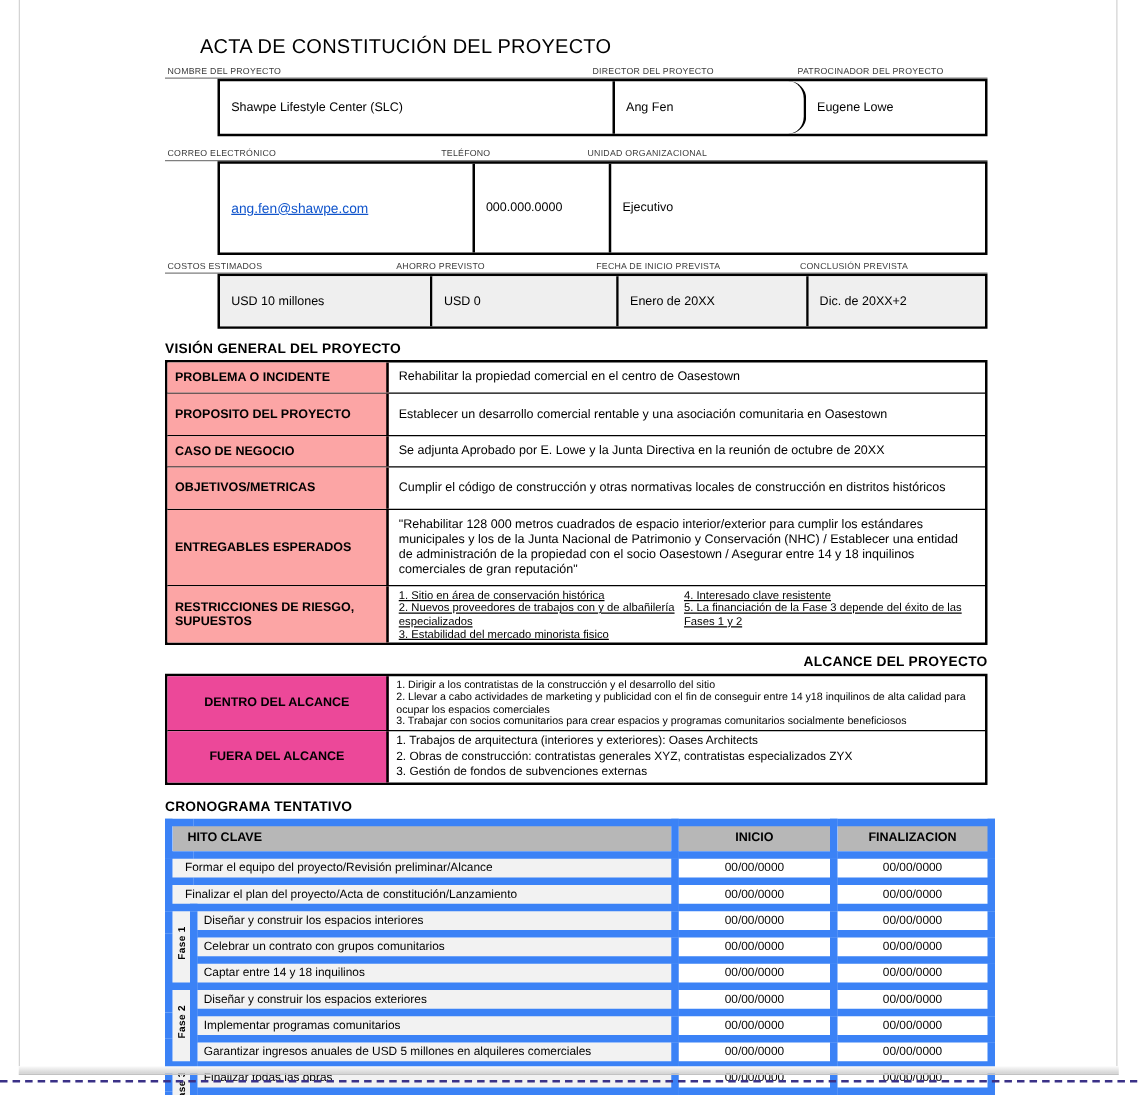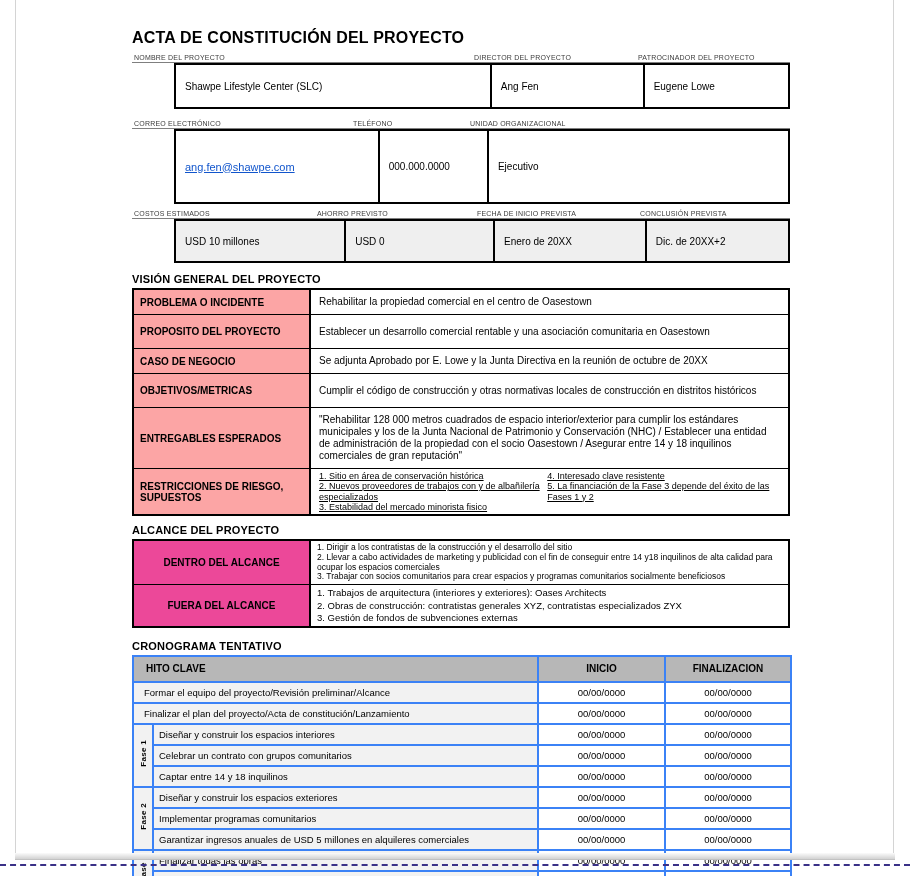--- a/index.html
+++ b/index.html
@@ -16,46 +16,46 @@
     position: absolute; left: 15px; top: 853px; width: 880px; height: 7px;
     background: linear-gradient(180deg, #fbfbfb, #d2d2d2);
     border-bottom: 1px solid #c2c2c2;
   }
   .page-break-line {
     position: absolute; left: 0; top: 864px; width: 910px; height: 0;
     border-top: 2px dashed #3a3187;
   }
   .content { position: absolute; left: 116px; top: 0; width: 658px; }
 
-  .doc-title { margin-top: 29px; font-size: 16px; font-weight: bold; letter-spacing: .2px; }
+  .doc-title { margin-top: 29px; font-size: 16px; font-weight: normal; letter-spacing: .2px; margin-left: 28px; }
 
   
   .label-row {
     display: flex; border-bottom: 1px solid #7f7f7f;
     font-size: 7px; color: #3b3b3b; padding-bottom: 1px;
   }
   .label-row .flabel { padding-left: 2px; letter-spacing: .2px; }
   .cellrow { display: flex; border: 2px solid #000; margin-left: 42px; }
   .cellrow .fcell {
     border-right: 2px solid #000; display: flex; align-items: center;
     font-size: 10px; padding-left: 9px;
   }
   .cellrow .fcell:last-child { border-right: none; }
   .mt7 { margin-top: 7px; }  .mt11 { margin-top: 11px; }  .mt6 { margin-top: 6px; }
   .h46 { height: 46px; } .h60 { height: 75px; } .h44 { height: 44px; }
   .gray-fill .fcell { background: #efefef; }
   .email-link { color: #1155cc; text-decoration: underline; font-size: 11px; cursor: pointer; }
 
   
-  .w340{width:340px;} .w164{width:164px;} .w154{width:154px;}
+  .w340{width:340px;} .w164{width:164px;border-radius:14px;} .w154{width:154px;}
   .w219{width:219px;} .w117{width:117px;} .w322{width:322px;}
   .w183{width:183px;} .w160{width:160px;} .w163{width:163px;} .w152{width:152px;}
 
   .section-heading { font-size: 11px; font-weight: bold; letter-spacing: .2px; }
-  .mt10 { margin-top: 10px; } .mt8 { margin-top: 8px; } .mt12 { margin-top: 12px; }
+  .mt10 { margin-top: 10px; } .mt8 { margin-top: 8px; text-align: right; } .mt12 { margin-top: 12px; }
   .mb3 { margin-bottom: 3px; }
 
   
   .kv-table { border: 2px solid #000; }
   .kv-row { display: flex; border-top: 1px solid #000; }
   .kv-row:first-child { border-top: none; }
   .kv-label {
     width: 177px; flex: 0 0 177px; border-right: 2px solid #000;
     font-size: 10px; font-weight: bold; padding: 3px 6px;
     display: flex; align-items: center;
@@ -70,21 +70,21 @@
   .mh40{min-height:40px;} .mh43{min-height:43px;} .mh38{min-height:38px;}
   .two-col { display: flex; width: 100%; align-items: flex-start; font-size: 9px; line-height: 1.15; text-decoration: underline; }
   .two-col .col-l { width: 49.5%; }
   .two-col .col-r { width: 50.5%; }
   .kv-content.small-list { display: block; padding: 2px 4px 2px 6px; }
   .items-xs { font-size: 8.5px; line-height: 1.14; }
   .items-sm { font-size: 9.5px; line-height: 1.28; }
 
   
   table.sched { width: 658px; border-collapse: collapse; table-layout: fixed; border: 2px solid #000; }
-  table.sched th, table.sched td { border: 2px solid #3b82f6; overflow: hidden; }
+  table.sched th, table.sched td { border: 6px solid #3b82f6; overflow: hidden; }
   table.sched th {
     background: #b7b7b7; height: 26px; font-size: 10px; font-weight: bold;
   }
   th.th-hito { text-align: left; padding-left: 12px; }
   td.date-cell { text-align: center; font-size: 9.5px; background: #fff; }
   td.task-cell { background: #f2f2f2; font-size: 9.5px; padding-left: 5px; height: 21px; }
   td.task-full { padding-left: 10px; }
   td.phase-cell { background: #f2f2f2; text-align: center; vertical-align: middle; }
   td.phase-cell span {
     writing-mode: vertical-rl; transform: rotate(180deg);

